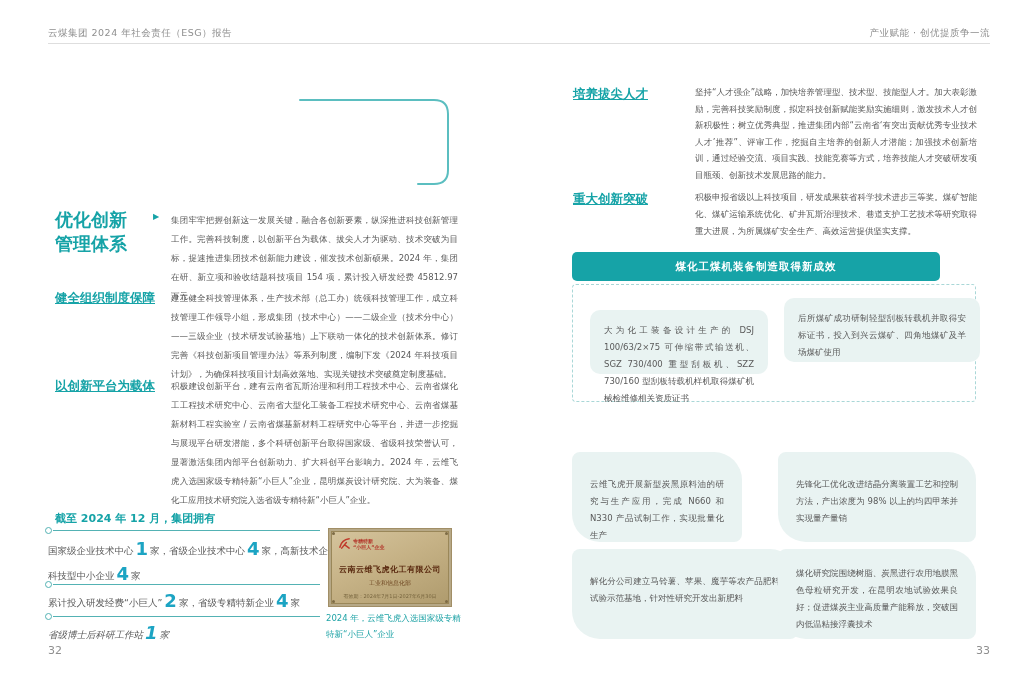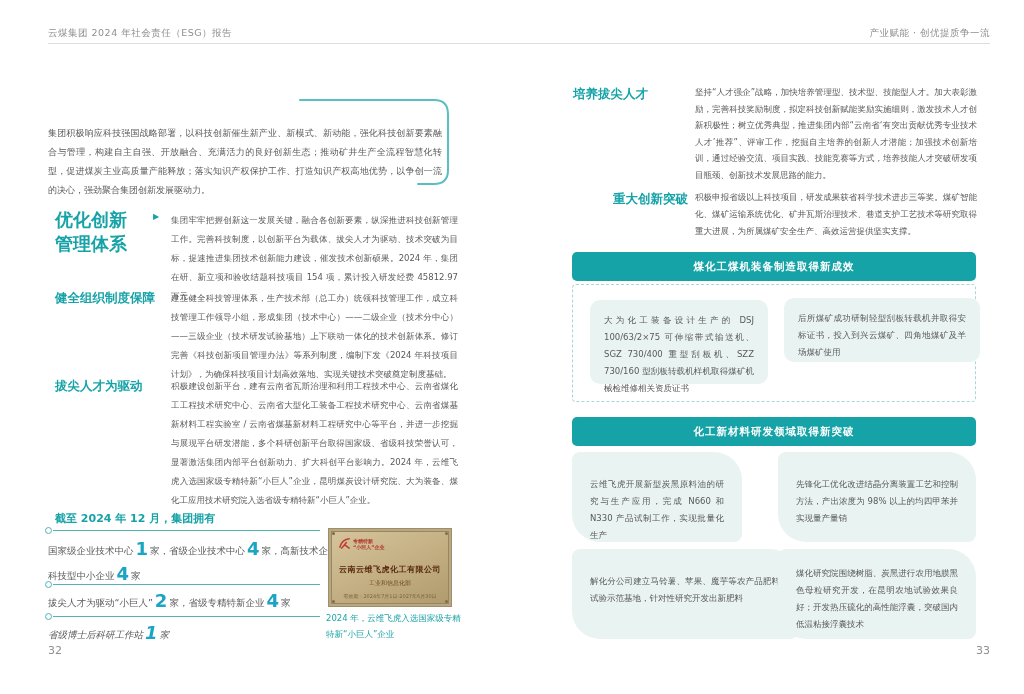--- a/index.html
+++ b/index.html
@@ -10,21 +10,21 @@
   
   .hdr{font-size:9.5px;color:#8f8f8f;letter-spacing:.5px;white-space:nowrap;}
   .hdr-rule{left:48px;right:34px;top:43px;border-top:1px solid #dedede;height:0;}
 
   
   .big-title{left:48px;top:82px;font-size:23px;font-weight:bold;color:#16a3a7;letter-spacing:1px;white-space:nowrap;}
   .bracket{left:296px;top:92px;width:162px;height:100px;}
   .intro{left:48px;top:124px;width:394px;font-size:9px;line-height:19px;text-align:justify;color:#5a5a5a;}
 
   .sec-h-big{left:55px;top:208px;font-size:18px;line-height:1.35;font-weight:bold;color:#16a3a7;white-space:pre-line;}
-  .sec-h{font-size:12.5px;font-weight:bold;color:#16a3a7;white-space:nowrap;}
+  .sec-h{font-size:12.5px;font-weight:bold;color:#16a3a7;white-space:nowrap;text-decoration:underline;}
   .sec-b{width:287px;font-size:8.5px;line-height:19px;text-align:justify;color:#5a5a5a;}
   .tri{left:153px;top:212px;font-size:8px;color:#16a3a7;}
 
   
   .stats-title{left:55px;top:511px;font-size:11px;font-weight:bold;color:#16a3a7;white-space:nowrap;}
   .stat-rule{height:0;border-top:1.5px solid #53b2b4;}
   .stat-dot{width:5px;height:5px;border:1.5px solid #53b2b4;border-radius:50%;background:#fff;}
   .stat-line{font-size:9.5px;color:#5a5a5a;line-height:22px;white-space:nowrap;}
   .stat-num{font-size:18px;font-weight:bold;color:#1ca4c3;margin:0 2px;position:relative;top:1px;}
 
@@ -36,21 +36,21 @@
   .cert-logo{position:absolute;left:9px;top:8px;display:flex;align-items:center;gap:2px;}
   .cert-logo-txt{font-size:5px;line-height:6px;color:#b3352a;font-weight:bold;white-space:nowrap;}
   .cert-company{position:absolute;left:0;top:35px;width:100%;text-align:center;font-size:8px;font-weight:bold;color:#59290f;letter-spacing:.5px;white-space:nowrap;}
   .cert-issuer{position:absolute;left:0;top:50px;width:100%;text-align:center;font-size:6px;color:#6d4520;}
   .cert-valid{position:absolute;left:0;top:64px;width:100%;text-align:center;font-size:5px;color:#77653e;white-space:nowrap;}
   .cert-caption{left:326px;top:610px;width:142px;font-size:8.5px;line-height:16px;color:#1fa3a6;}
 
   .pagenum{font-size:11px;color:#8f8f8f;}
 
   
-  .box-hdr{width:404px;height:29px;background:#16a3a7;border-radius:5px;color:#ffffff;
+  .box-hdr{width:368px;height:29px;background:#16a3a7;border-radius:5px;color:#ffffff;
            font-size:10.5px;font-weight:bold;text-align:center;line-height:29px;letter-spacing:1px;}
   .dash-wrap{left:572px;top:284px;width:402px;height:116px;border:1px dashed #a9d7d7;border-radius:4px;background:#fff;}
   .card{background:#e9f3f2;color:#5a5a5a;font-size:8.5px;line-height:17px;text-align:justify;}
   .card .pad{padding:12px 14px;}
   .card-r{border-radius:10px;}
   .card-leaf{border-radius:8px 28px 8px 28px;}
 </style>
 </head>
 <body>
 
@@ -58,46 +58,45 @@
 
   <div class="abs hdr" style="left:48px;top:27px;">云煤集团 2024 年社会责任（ESG）报告</div>
   <div class="abs hdr" style="right:34px;top:27px;">产业赋能 · 创优提质争一流</div>
   <div class="abs hdr-rule"></div>
 
 
   <svg class="abs bracket" viewBox="0 0 162 100">
     <path d="M4 8 H138 Q152 8 152 22 V78 Q152 92 138 92 H122" fill="none" stroke="#5bbec0" stroke-width="2" stroke-linecap="round"></path>
   </svg>
 
-  <div class="abs intro">集团积极响应科技强国战略部署，以科技创新催生新产业、新模式、新动能，强化科技创新要素融合与管理，构建自主自强、开放融合、充满活力的良好创新生态；推动矿井生产全流程智慧化转型，促进煤炭主业高质量产能释放；落实知识产权保护工作、打造知识产权高地优势，以争创一流的决心，强劲聚合集团创新发展驱动力。</div>
 
   <div class="abs sec-h-big">优化创新
 管理体系</div>
   <span class="abs tri">▶</span>
   <div class="abs sec-b" style="left:171px;top:211px;">集团牢牢把握创新这一发展关键，融合各创新要素，纵深推进科技创新管理工作。完善科技制度，以创新平台为载体、拔尖人才为驱动、技术突破为目标，提速推进集团技术创新能力建设，催发技术创新硕果。2024 年，集团在研、新立项和验收结题科技项目 154 项，累计投入研发经费 45812.97 万元。</div>
 
   <div class="abs sec-h" style="left:55px;top:290px;">健全组织制度保障</div>
   <div class="abs sec-b" style="left:171px;top:289px;">建立健全科技管理体系，生产技术部（总工办）统领科技管理工作，成立科技管理工作领导小组，形成集团（技术中心）——二级企业（技术分中心）——三级企业（技术研发试验基地）上下联动一体化的技术创新体系。修订完善《科技创新项目管理办法》等系列制度，编制下发《2024 年科技项目计划》，为确保科技项目计划高效落地、实现关键技术突破奠定制度基础。</div>
 
-  <div class="abs sec-h" style="left:55px;top:378px;">拔尖人才为驱动</div>
+  <div class="abs sec-h" style="left:55px;top:378px;">以创新平台为载体</div>
   <div class="abs sec-b" style="left:171px;top:377px;">积极建设创新平台，建有云南省瓦斯治理和利用工程技术中心、云南省煤化工工程技术研究中心、云南省大型化工装备工程技术研究中心、云南省煤基新材料工程实验室 / 云南省煤基新材料工程研究中心等平台，并进一步挖掘与展现平台研发潜能，多个科研创新平台取得国家级、省级科技荣誉认可，显著激活集团内部平台创新动力、扩大科创平台影响力。2024 年，云维飞虎入选国家级专精特新“小巨人”企业，昆明煤炭设计研究院、大为装备、煤化工应用技术研究院入选省级专精特新“小巨人”企业。</div>
 
   <div class="abs stats-title">截至 2024 年 12 月，集团拥有</div>
 
   <div class="abs stat-dot" style="left:45px;top:527px;"></div>
   <div class="abs stat-rule" style="left:53px;top:530px;width:267px;"></div>
   <div class="abs stat-line" style="left:48px;top:537px;">
     <span>国家级企业技术中心</span><span class="stat-num">1</span><span>家，省级企业技术中心</span><span class="stat-num">4</span><span>家，高新技术企业</span><span class="stat-num">7</span><span>家，</span><br>
     <span>科技型中小企业</span><span class="stat-num">4</span><span>家</span>
   </div>
 
   <div class="abs stat-dot" style="left:45px;top:581px;"></div>
   <div class="abs stat-rule" style="left:53px;top:584px;width:267px;"></div>
   <div class="abs stat-line" style="left:48px;top:589px;">
-    <span>拔尖人才为驱动“小巨人”</span><span class="stat-num">2</span><span>家，省级专精特新企业</span><span class="stat-num">4</span><span>家</span>
+    <span>累计投入研发经费“小巨人”</span><span class="stat-num">2</span><span>家，省级专精特新企业</span><span class="stat-num">4</span><span>家</span>
   </div>
 
   <div class="abs stat-dot" style="left:45px;top:613px;"></div>
   <div class="abs stat-rule" style="left:53px;top:616px;width:267px;"></div>
   <div class="abs stat-line" style="left:48px;top:621px;font-style:italic;">
     <span>省级博士后科研工作站</span><span class="stat-num">1</span><span>家</span>
   </div>
 
   <div class="abs cert">
     <span class="screw" style="left:3px;top:3px;"></span>
@@ -117,41 +116,40 @@
     <div class="cert-issuer">工业和信息化部</div>
     <div class="cert-valid">有效期：2024年7月1日-2027年6月30日</div>
   </div>
   <div class="abs cert-caption">2024 年，云维飞虎入选国家级专精特新“小巨人”企业</div>
 
   <div class="abs pagenum" style="left:48px;top:644px;">32</div>
 
   <div class="abs sec-h" style="left:573px;top:86px;">培养拔尖人才</div>
   <div class="abs sec-b" style="left:695px;top:84px;width:282px;line-height:16.5px;">坚持“人才强企”战略，加快培养管理型、技术型、技能型人才。加大表彰激励，完善科技奖励制度，拟定科技创新赋能奖励实施细则，激发技术人才创新积极性；树立优秀典型，推进集团内部“云南省‘有突出贡献优秀专业技术人才’推荐”、评审工作，挖掘自主培养的创新人才潜能；加强技术创新培训，通过经验交流、项目实践、技能竞赛等方式，培养技能人才突破研发项目瓶颈、创新技术发展思路的能力。</div>
 
-  <div class="abs sec-h" style="left:573px;top:191px;margin-left:40px;">重大创新突破</div>
+  <div class="abs sec-h" style="left:573px;top:191px;">重大创新突破</div>
   <div class="abs sec-b" style="left:695px;top:189px;width:282px;line-height:17px;">积极申报省级以上科技项目，研发成果获省科学技术进步三等奖。煤矿智能化、煤矿运输系统优化、矿井瓦斯治理技术、巷道支护工艺技术等研究取得重大进展，为所属煤矿安全生产、高效运营提供坚实支撑。</div>
 
   <div class="abs box-hdr" style="left:572px;top:252px;">煤化工煤机装备制造取得新成效</div>
   <div class="abs dash-wrap"></div>
-  <div class="abs card card-r" style="left:590px;top:300px;width:178px;height:84px;">
+  <div class="abs card card-r" style="left:590px;top:310px;width:178px;height:64px;">
     <div class="pad">大为化工装备设计生产的 DSJ 100/63/2×75 可伸缩带式输送机、SGZ 730/400 重型刮板机、SZZ 730/160 型刮板转载机样机取得煤矿机械检维修相关资质证书</div>
   </div>
   <div class="abs card card-r" style="left:784px;top:298px;width:196px;height:64px;">
     <div class="pad">后所煤矿成功研制轻型刮板转载机并取得安标证书，投入到兴云煤矿、四角地煤矿及羊场煤矿使用</div>
   </div>
 
-  <div class="abs box-hdr" style="left:572px;top:417px;">化工新材料研发领域取得新突破</div>
   <div class="abs card card-leaf" style="left:572px;top:452px;width:170px;height:90px;">
     <div class="pad" style="padding:24px 18px 12px 18px;">云维飞虎开展新型炭黑原料油的研究与生产应用，完成 N660 和 N330 产品试制工作，实现批量化生产</div>
   </div>
   <div class="abs card card-leaf" style="left:778px;top:452px;width:198px;height:90px;">
     <div class="pad" style="padding:24px 18px 12px 18px;">先锋化工优化改进结晶分离装置工艺和控制方法，产出浓度为 98% 以上的均四甲苯并实现量产量销</div>
   </div>
   <div class="abs card card-leaf" style="left:572px;top:549px;width:226px;height:90px;">
     <div class="pad" style="padding:24px 18px 12px 18px;">解化分公司建立马铃薯、苹果、魔芋等农产品肥料试验示范基地，针对性研究开发出新肥料</div>
   </div>
   <div class="abs card card-leaf" style="left:778px;top:549px;width:198px;height:90px;">
-    <div class="pad" style="padding:16px 18px 10px 18px;">煤化研究院围绕树脂、炭黑进行农用地膜黑色母粒研究开发，在昆明农地试验效果良好；开发热压硫化的高性能浮囊，突破国内低温粘接浮囊技术</div>
+    <div class="pad" style="padding:16px 18px 10px 18px;">煤化研究院围绕树脂、炭黑进行农用地膜黑色母粒研究开发，在昆明农地试验效果良好；促进煤炭主业高质量产能释放，突破国内低温粘接浮囊技术</div>
   </div>
 
   <div class="abs pagenum" style="right:34px;top:644px;">33</div>
 
 </div>
 
 </body></html>

